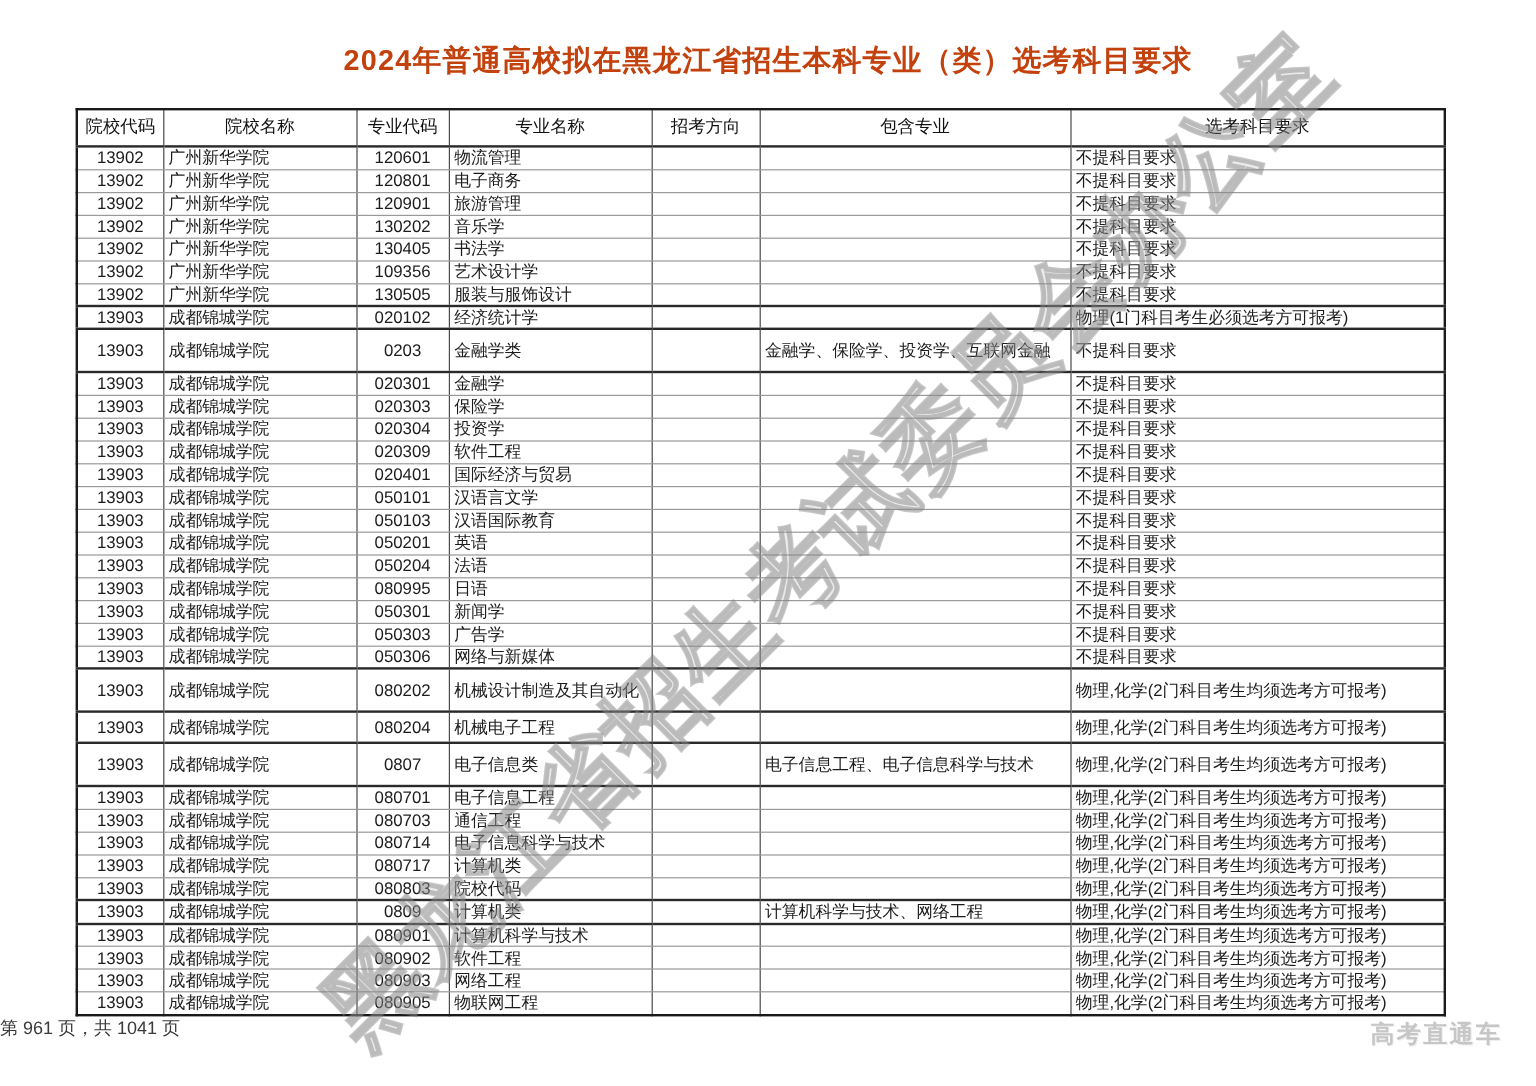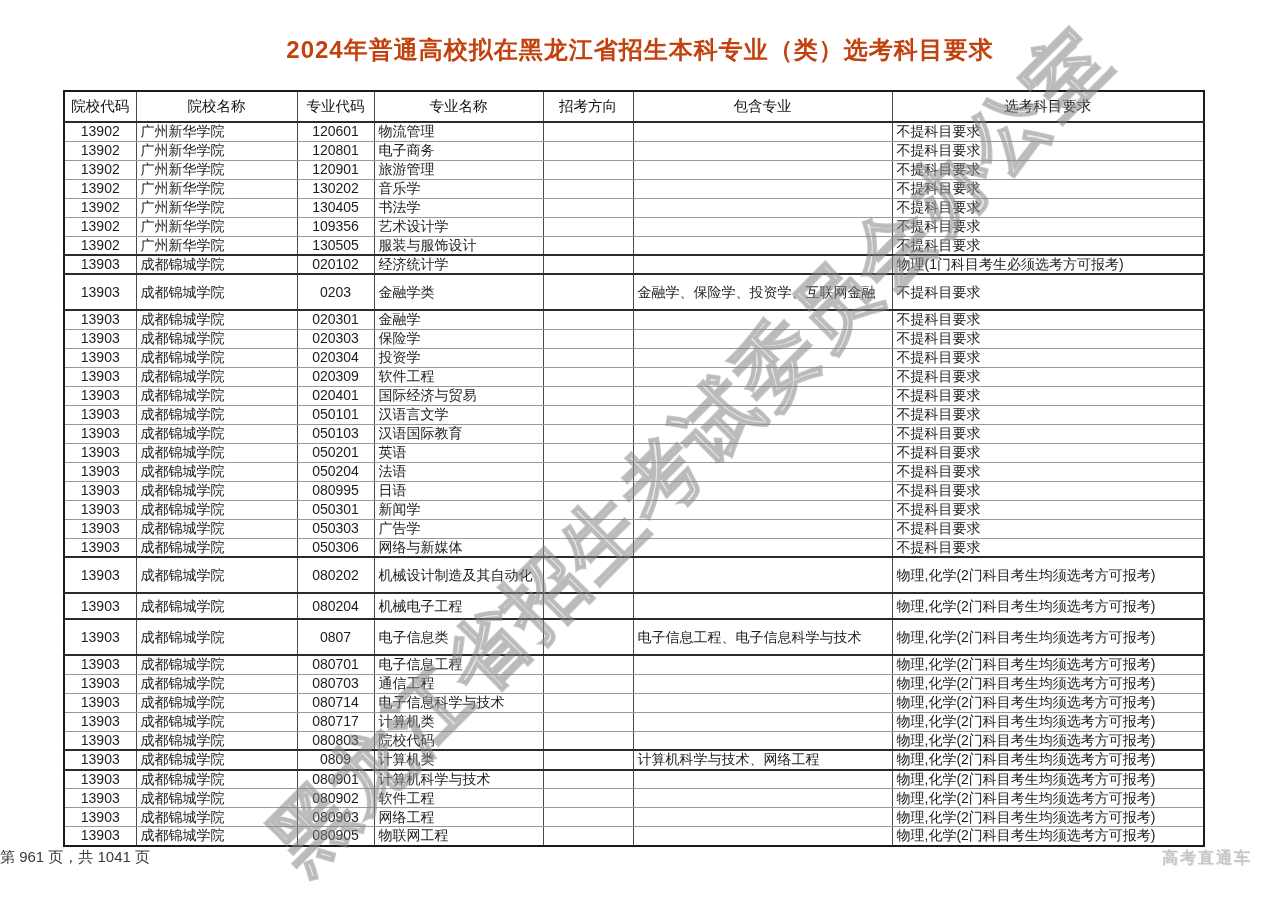--- a/index.html
+++ b/index.html
@@ -73,21 +73,21 @@
   .footer-page {
     position: absolute;
     top: 848px; left: 0; width: 1108px;
     text-align: left;
     font-size: 15px;
     color: #3a3a3a;
   }
   .footer-brand {
     position: absolute;
     top: 848px; right: 28px;
-    font-size: 16px;
+    font-size: 20px;
     font-weight: 700;
     color: #c6c6c6;
     letter-spacing: 2px;
     text-shadow: 1px 1px 0 #efefef;
   }
 </style>
 </head>
 <body>
 
 <div class="page-title">2024年普通高校拟在黑龙江省招生本科专业（类）选考科目要求</div>

